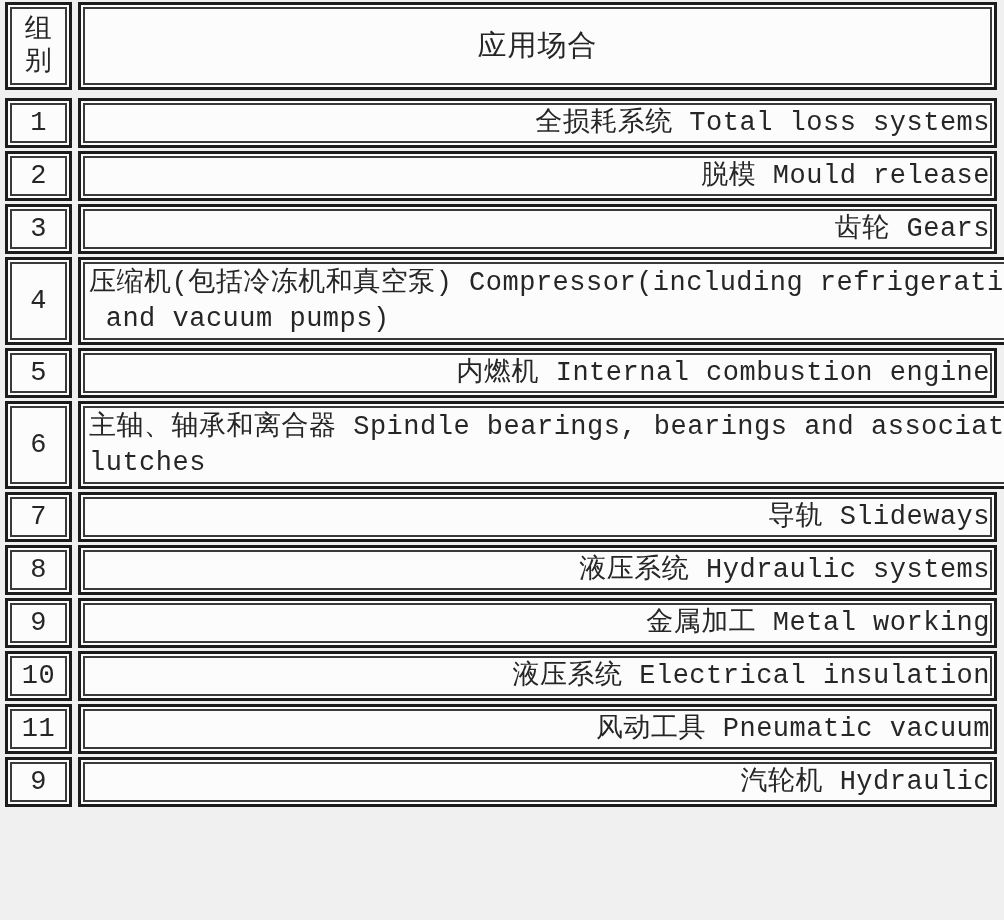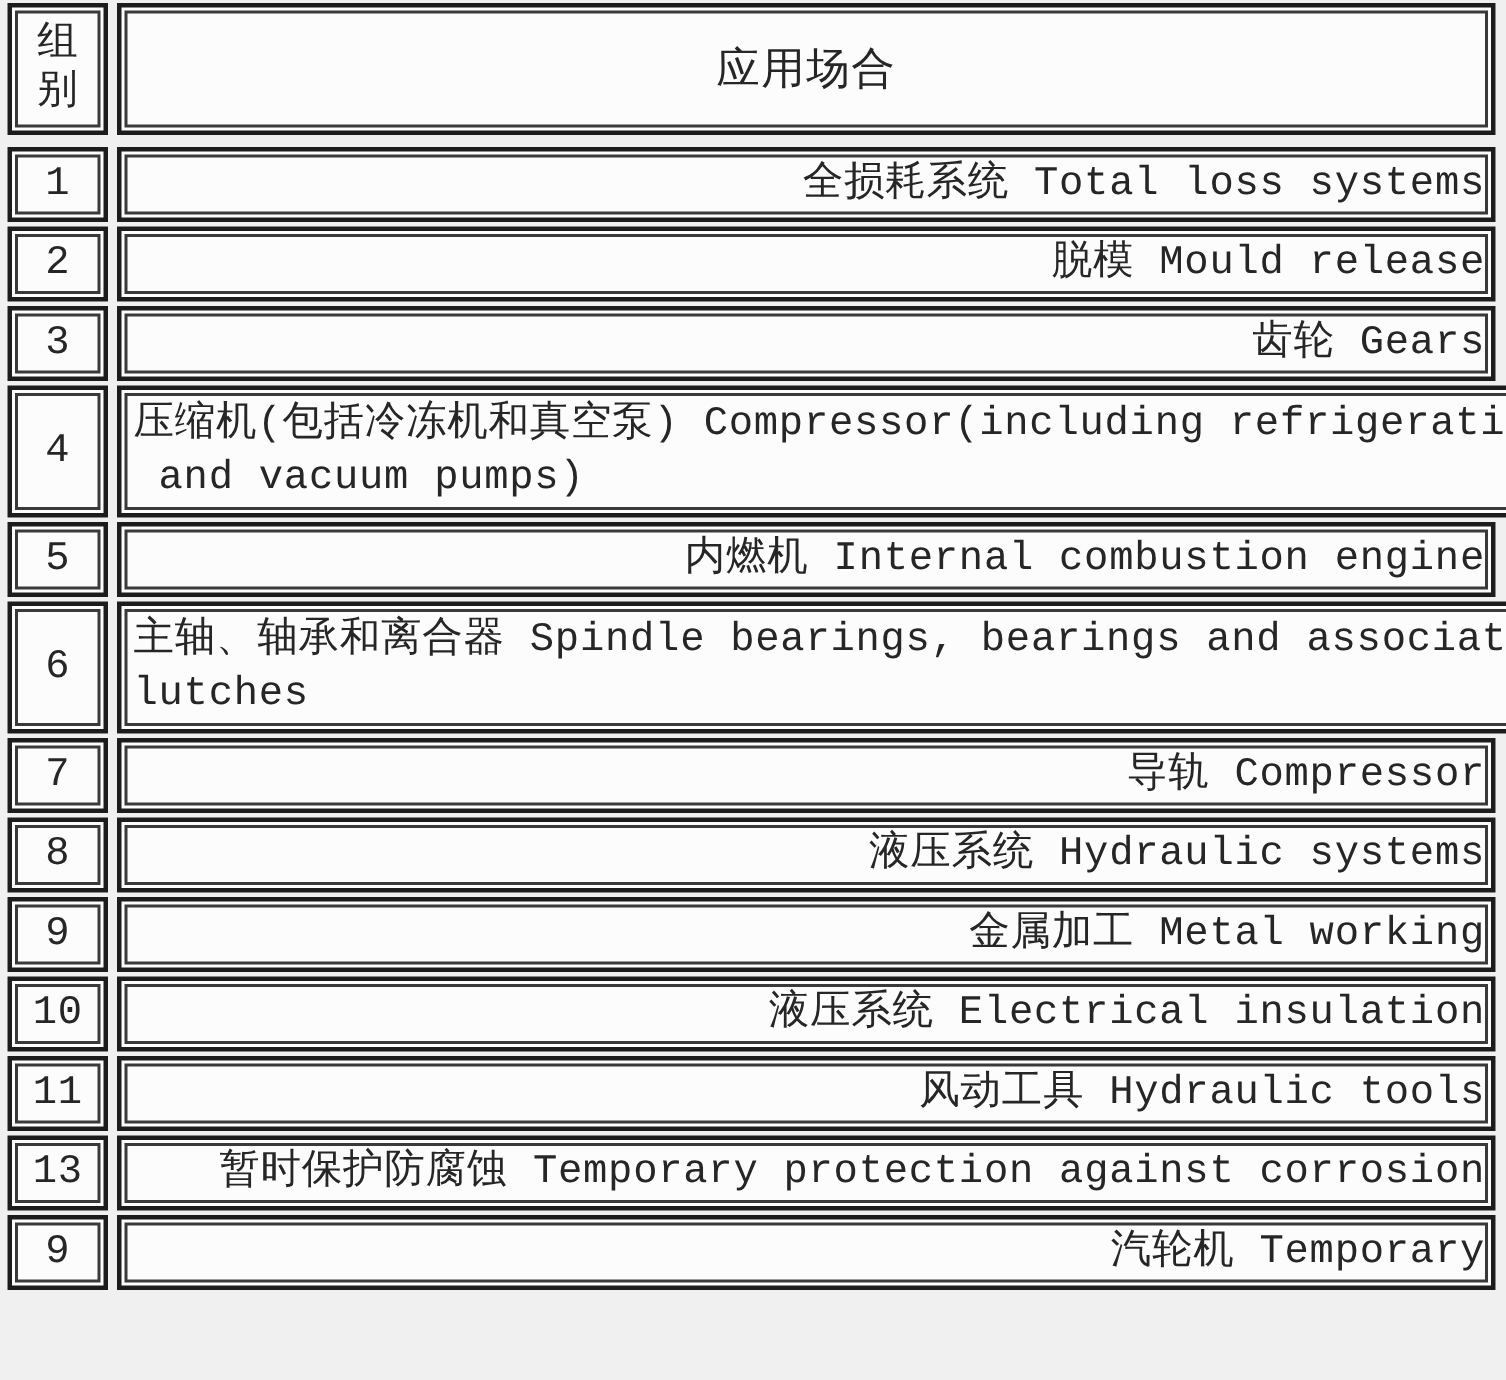--- a/index.html
+++ b/index.html
@@ -185,21 +185,21 @@
   </div>
 
   <div class="t-row single">
     <div class="box num-box">
       <div class="box-inner">
         <span class="num">7</span>
       </div>
     </div>
     <div class="box app-box">
       <div class="box-inner">
-        <span class="app">导轨 Compressor</span>
+        <span class="app">导轨 Slideways</span>
       </div>
     </div>
   </div>
 
   <div class="t-row single">
     <div class="box num-box">
       <div class="box-inner">
         <span class="num">8</span>
       </div>
     </div>
@@ -237,46 +237,34 @@
   </div>
 
   <div class="t-row single">
     <div class="box num-box">
       <div class="box-inner">
         <span class="num">11</span>
       </div>
     </div>
     <div class="box app-box">
       <div class="box-inner">
-        <span class="app">风动工具 Hydraulic tools</span>
-      </div>
-    </div>
-  </div>
-
-
-  <div class="t-row single">
-    <div class="box num-box">
-      <div class="box-inner">
-        <span class="num">13</span>
-      </div>
-    </div>
-    <div class="box app-box">
-      <div class="box-inner">
-        <span class="app">暂时保护防腐蚀 Temporary protection against corrosion</span>
-      </div>
-    </div>
-  </div>
+        <span class="app">风动工具 Pneumatic vacuum</span>
+      </div>
+    </div>
+  </div>
+
+
 
   <div class="t-row single">
     <div class="box num-box">
       <div class="box-inner">
         <span class="num">9</span>
       </div>
     </div>
     <div class="box app-box">
       <div class="box-inner">
-        <span class="app">汽轮机 Temporary</span>
+        <span class="app">汽轮机 Hydraulic</span>
       </div>
     </div>
   </div>
 </div>
 
 </div>
 
 </body></html>

